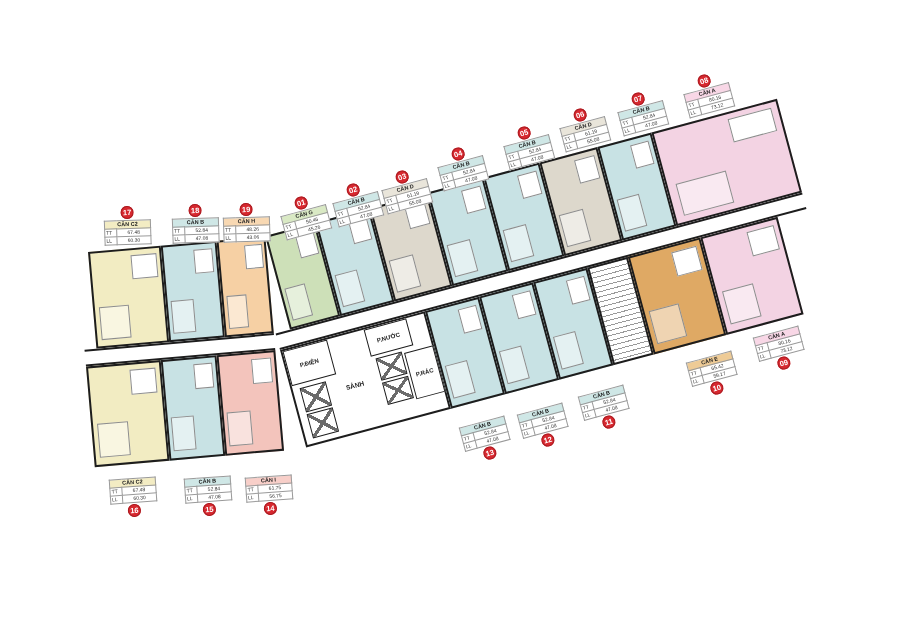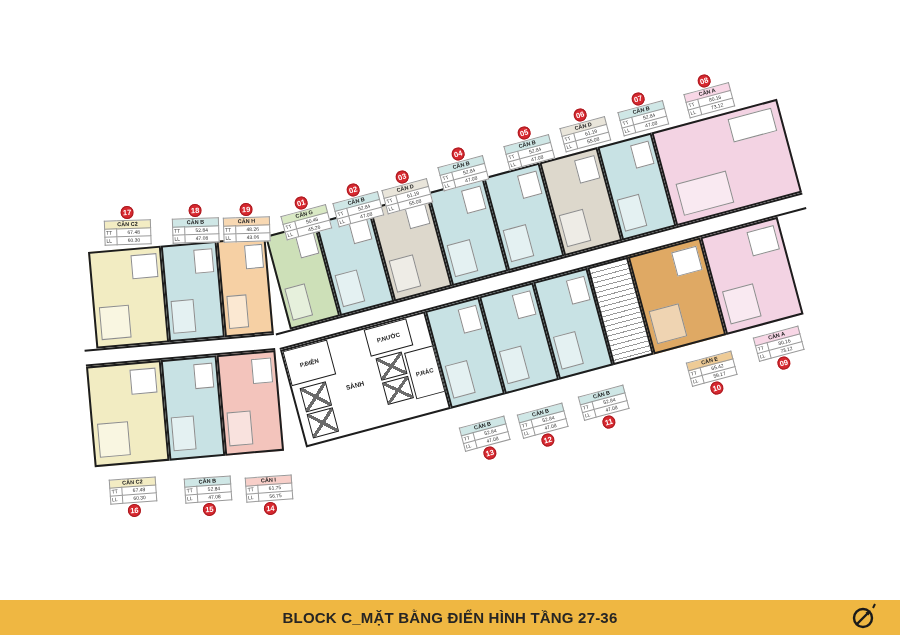--- a/index.html
+++ b/index.html
@@ -464,23 +464,14 @@
             <td class="v">67.48</td>
           </tr>
       <tr>
             <td class="k">LL</td>
             <td class="v">60.30</td>
           </tr>
     </tbody>
       </table>
   </div>
 
-  <div class="titlebar">
-    <span class="txt">BLOCK C_MẶT BẰNG ĐIỂN HÌNH TẦNG 27-36</span>
-    <svg class="compass" viewBox="0 0 30 30">
-      <circle cx="13" cy="16" r="9" fill="none" stroke="#1a1a1a" stroke-width="2.4"></circle>
-      <line x1="7" y1="22" x2="19" y2="10" stroke="#1a1a1a" stroke-width="2.4"></line>
-      <polygon points="20.5,8.5 15.5,10.5 18.5,13.5" fill="#1a1a1a"></polygon>
-      <line x1="23" y1="6" x2="25" y2="2" stroke="#1a1a1a" stroke-width="2"></line>
-    </svg>
-  </div>
 
 </div>
 
 </body></html>

